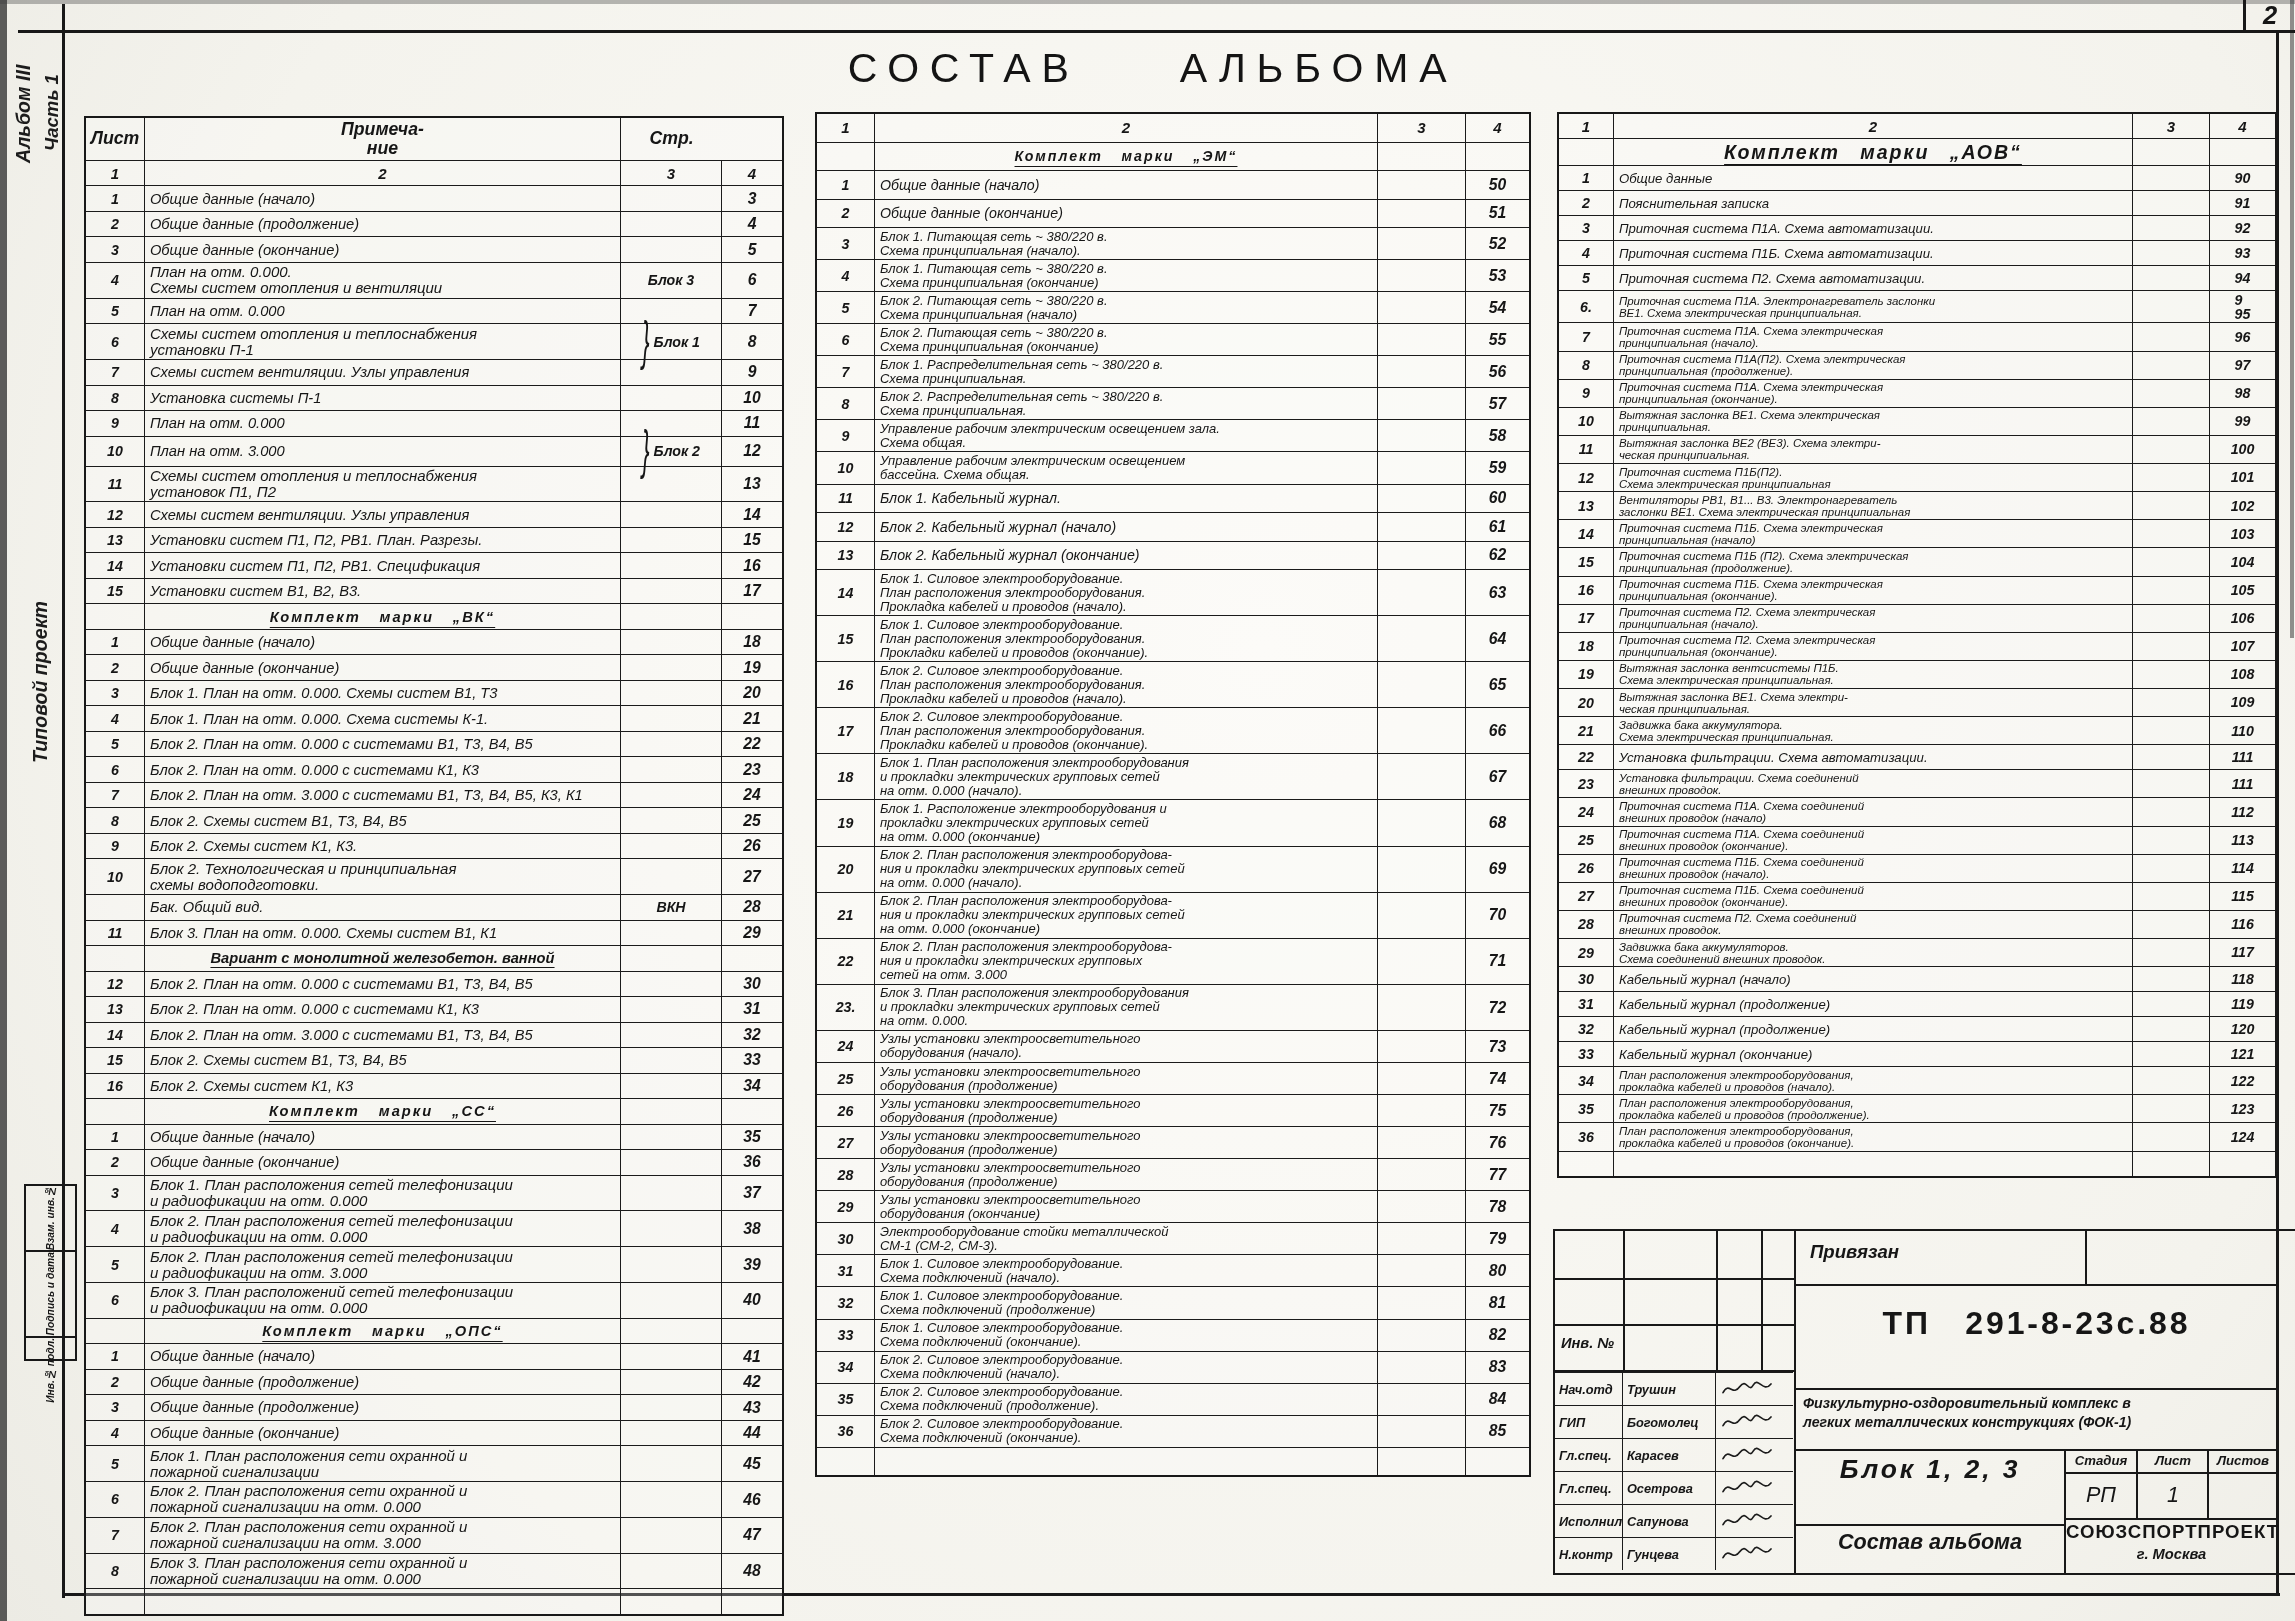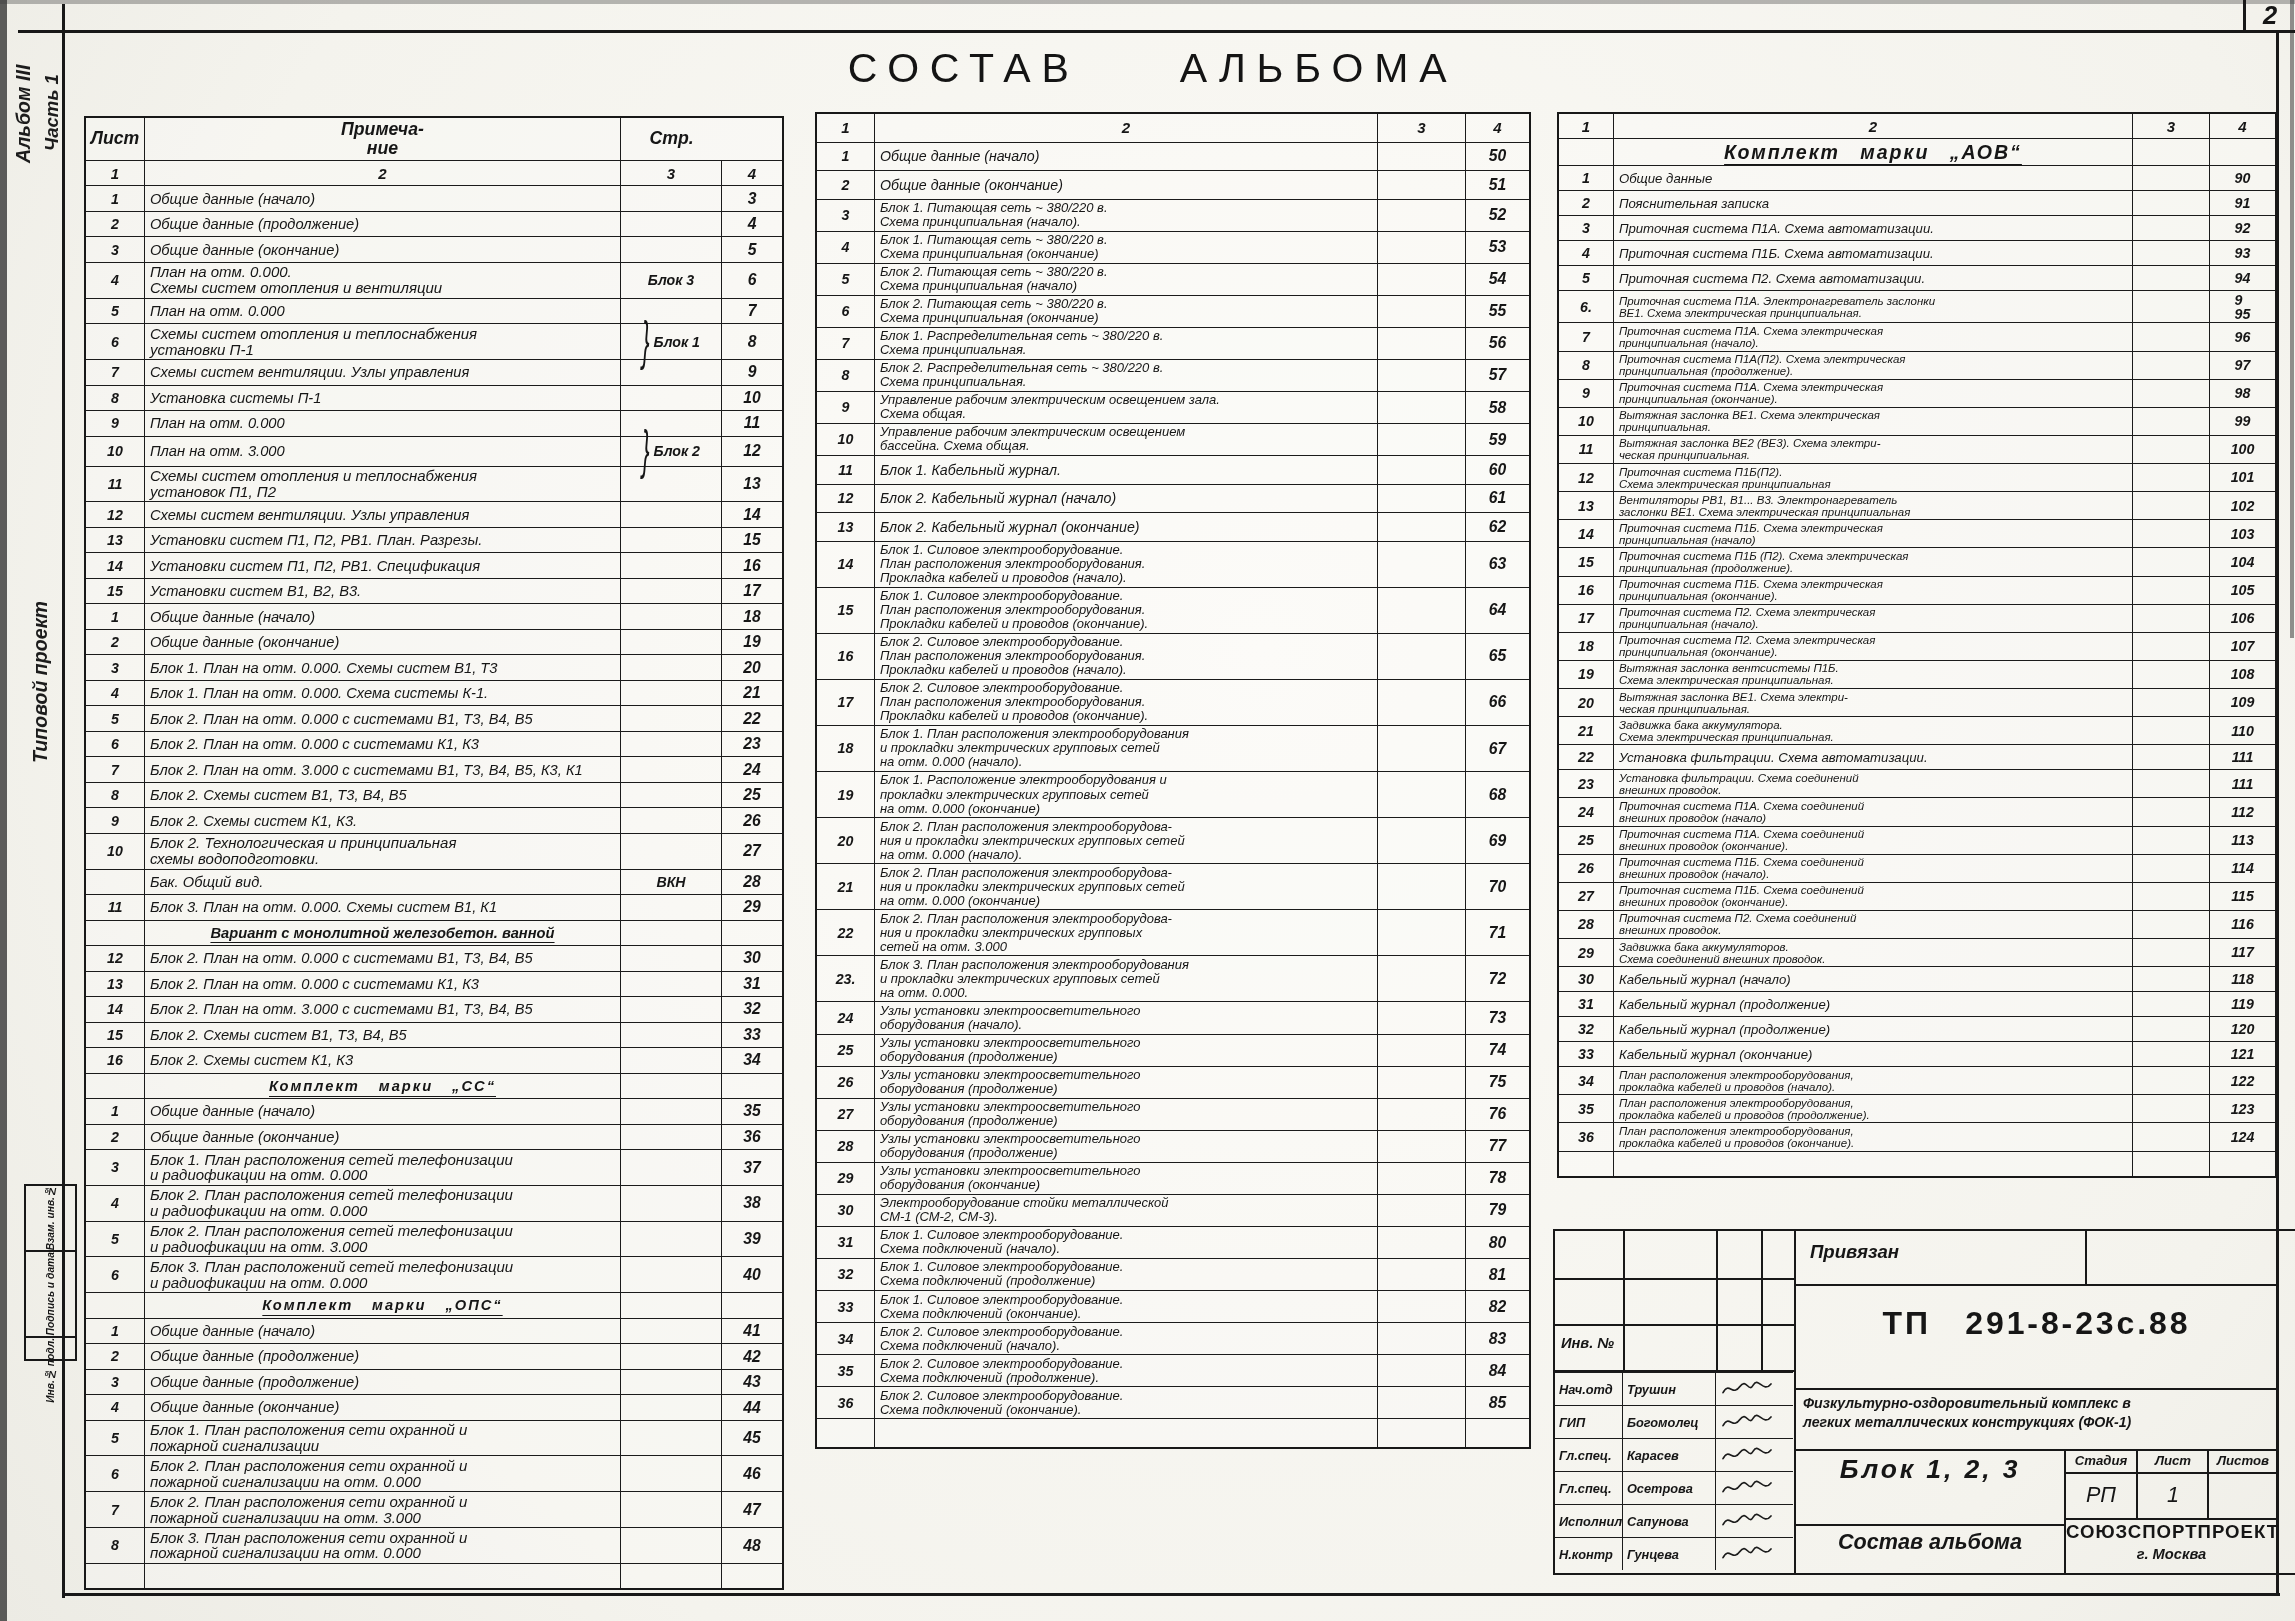--- a/index.html
+++ b/index.html
@@ -312,20 +312,28 @@
       <div class="row ">
         <div class="cell c-num">
           <span class="txt">15</span>
         </div>
         <div class="cell c-text">
           <span class="txt">Установки систем В1, В2, В3.</span>
         </div>
         <div class="cell c-note"></div>
         <div class="cell c-page"><span class="txt">17</span></div>
       </div>
+      <div class="row sec-row">
+        <div class="cell c-num"></div>
+        <div class="cell c-text c-sec">
+          <span class="txt">Комплект марки „ВК“</span>
+        </div>
+        <div class="cell c-note"></div>
+        <div class="cell c-page"></div>
+      </div>
       <div class="row ">
         <div class="cell c-num">
           <span class="txt">1</span>
         </div>
         <div class="cell c-text">
           <span class="txt">Общие данные (начало)</span>
         </div>
         <div class="cell c-note"></div>
         <div class="cell c-page"><span class="txt">18</span></div>
       </div>
@@ -676,20 +684,28 @@
         </div>
         <div class="cell c-colnum">
           <span class="txt">2</span>
         </div>
         <div class="cell c-colnum">
           <span class="txt">3</span>
         </div>
         <div class="cell c-colnum">
           <span class="txt">4</span>
         </div>
+      </div>
+      <div class="row sec-row">
+        <div class="cell c-num"></div>
+        <div class="cell c-text c-sec">
+          <span class="txt">Комплект марки „ЭМ“</span>
+        </div>
+        <div class="cell c-note"></div>
+        <div class="cell c-page"></div>
       </div>
       <div class="row ">
         <div class="cell c-num">
           <span class="txt">1</span>
         </div>
         <div class="cell c-text">
           <span class="txt">Общие данные (начало)</span>
         </div>
         <div class="cell c-note"></div>
         <div class="cell c-page"><span class="txt">50</span></div>

